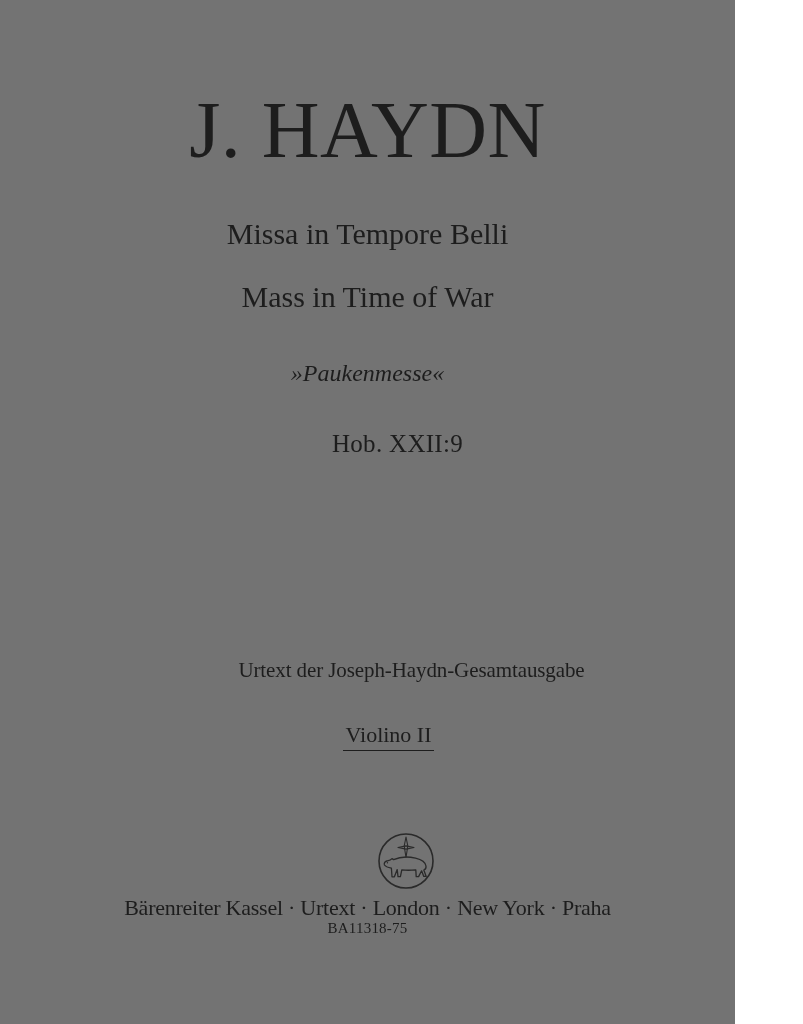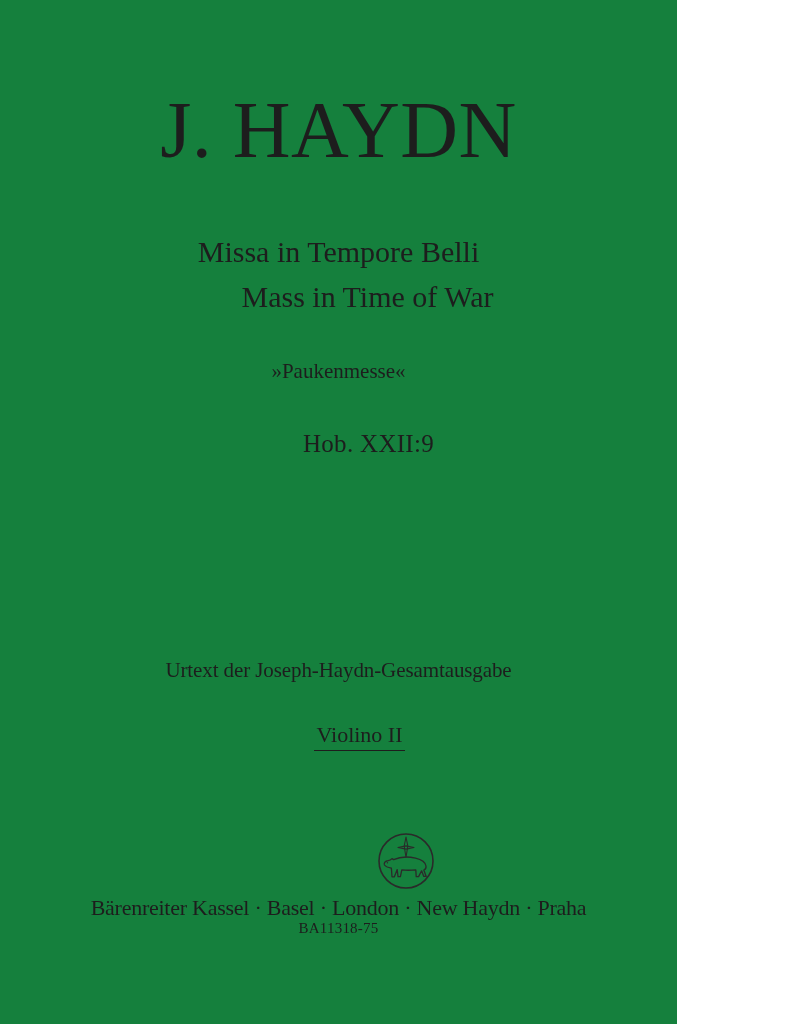--- a/index.html
+++ b/index.html
@@ -2,64 +2,65 @@
 <html><head>
 <meta charset="utf-8">
 <style>
   html, body {
     margin: 0;
     padding: 0;
     background: #ffffff;
   }
   .page {
     position: relative;
-    width: 677px;
+    width: 735px;
     height: 1024px;
-    background: #15803d;
+    background: #737373;
     font-family: "Liberation Serif", "DejaVu Serif", serif;
     color: #1d1d1d;
     overflow: hidden;
   }
   .line {
     position: absolute;
     left: 0;
     width: 100%;
     text-align: center;
     line-height: 1;
     white-space: pre;
   }
   .composer {
     top: 90px;
     font-size: 80px;
     letter-spacing: 0.5px;
   }
   .title-latin {
-    top: 237px;
+    top: 219px;
     font-size: 30px;
   }
   .title-english {
     top: 282px;
     font-size: 30px;
-    padding-left: 29px;
   }
   .nickname {
     top: 361px;
-    font-size: 21px;
+    font-size: 24px;
+    font-style: italic;
   }
   .catalog {
     top: 431px;
     font-size: 25px;
     letter-spacing: 0.3px;
     margin-left: 30px;
   }
   .urtext {
     top: 605px;
     font-size: 21px;
     line-height: 26px;
     letter-spacing: -0.1px;
+    padding-left: 44px;
   }
   .part {
     top: 702px;
     font-size: 22px;
   }
   .part .underlined {
     display: inline-block;
     border-bottom: 1.5px solid #1d1d1d;
     padding: 0 2px 4px 2px;
     margin-left: 20px;
@@ -122,17 +123,17 @@
                L50.2,45.4 L47.8,45.4 L45.6,39.8
                L42.6,45.6 L40.2,45.6 L39.8,38.8
                C34.6,39.4 29.8,39.4 25.8,38.8
                L24.4,45.6 L22,45.6 L21.2,38.6
                L18.4,45.8 L16,45.8 L15.4,37.2
                C12.4,36.6 9.6,35.8 8.5,34 Z"></path>
       <circle cx="11.4" cy="31.8" r="0.7" fill="#2a2a2a" stroke="none"></circle>
     </g>
   </svg>
 
-  <div class="line publisher">Bärenreiter Kassel · Basel · London · New Haydn · Praha</div>
+  <div class="line publisher">Bärenreiter Kassel · Urtext · London · New York · Praha</div>
 
   <div class="line edition-no">BA11318-75</div>
 
 </div>
 
 </body></html>

